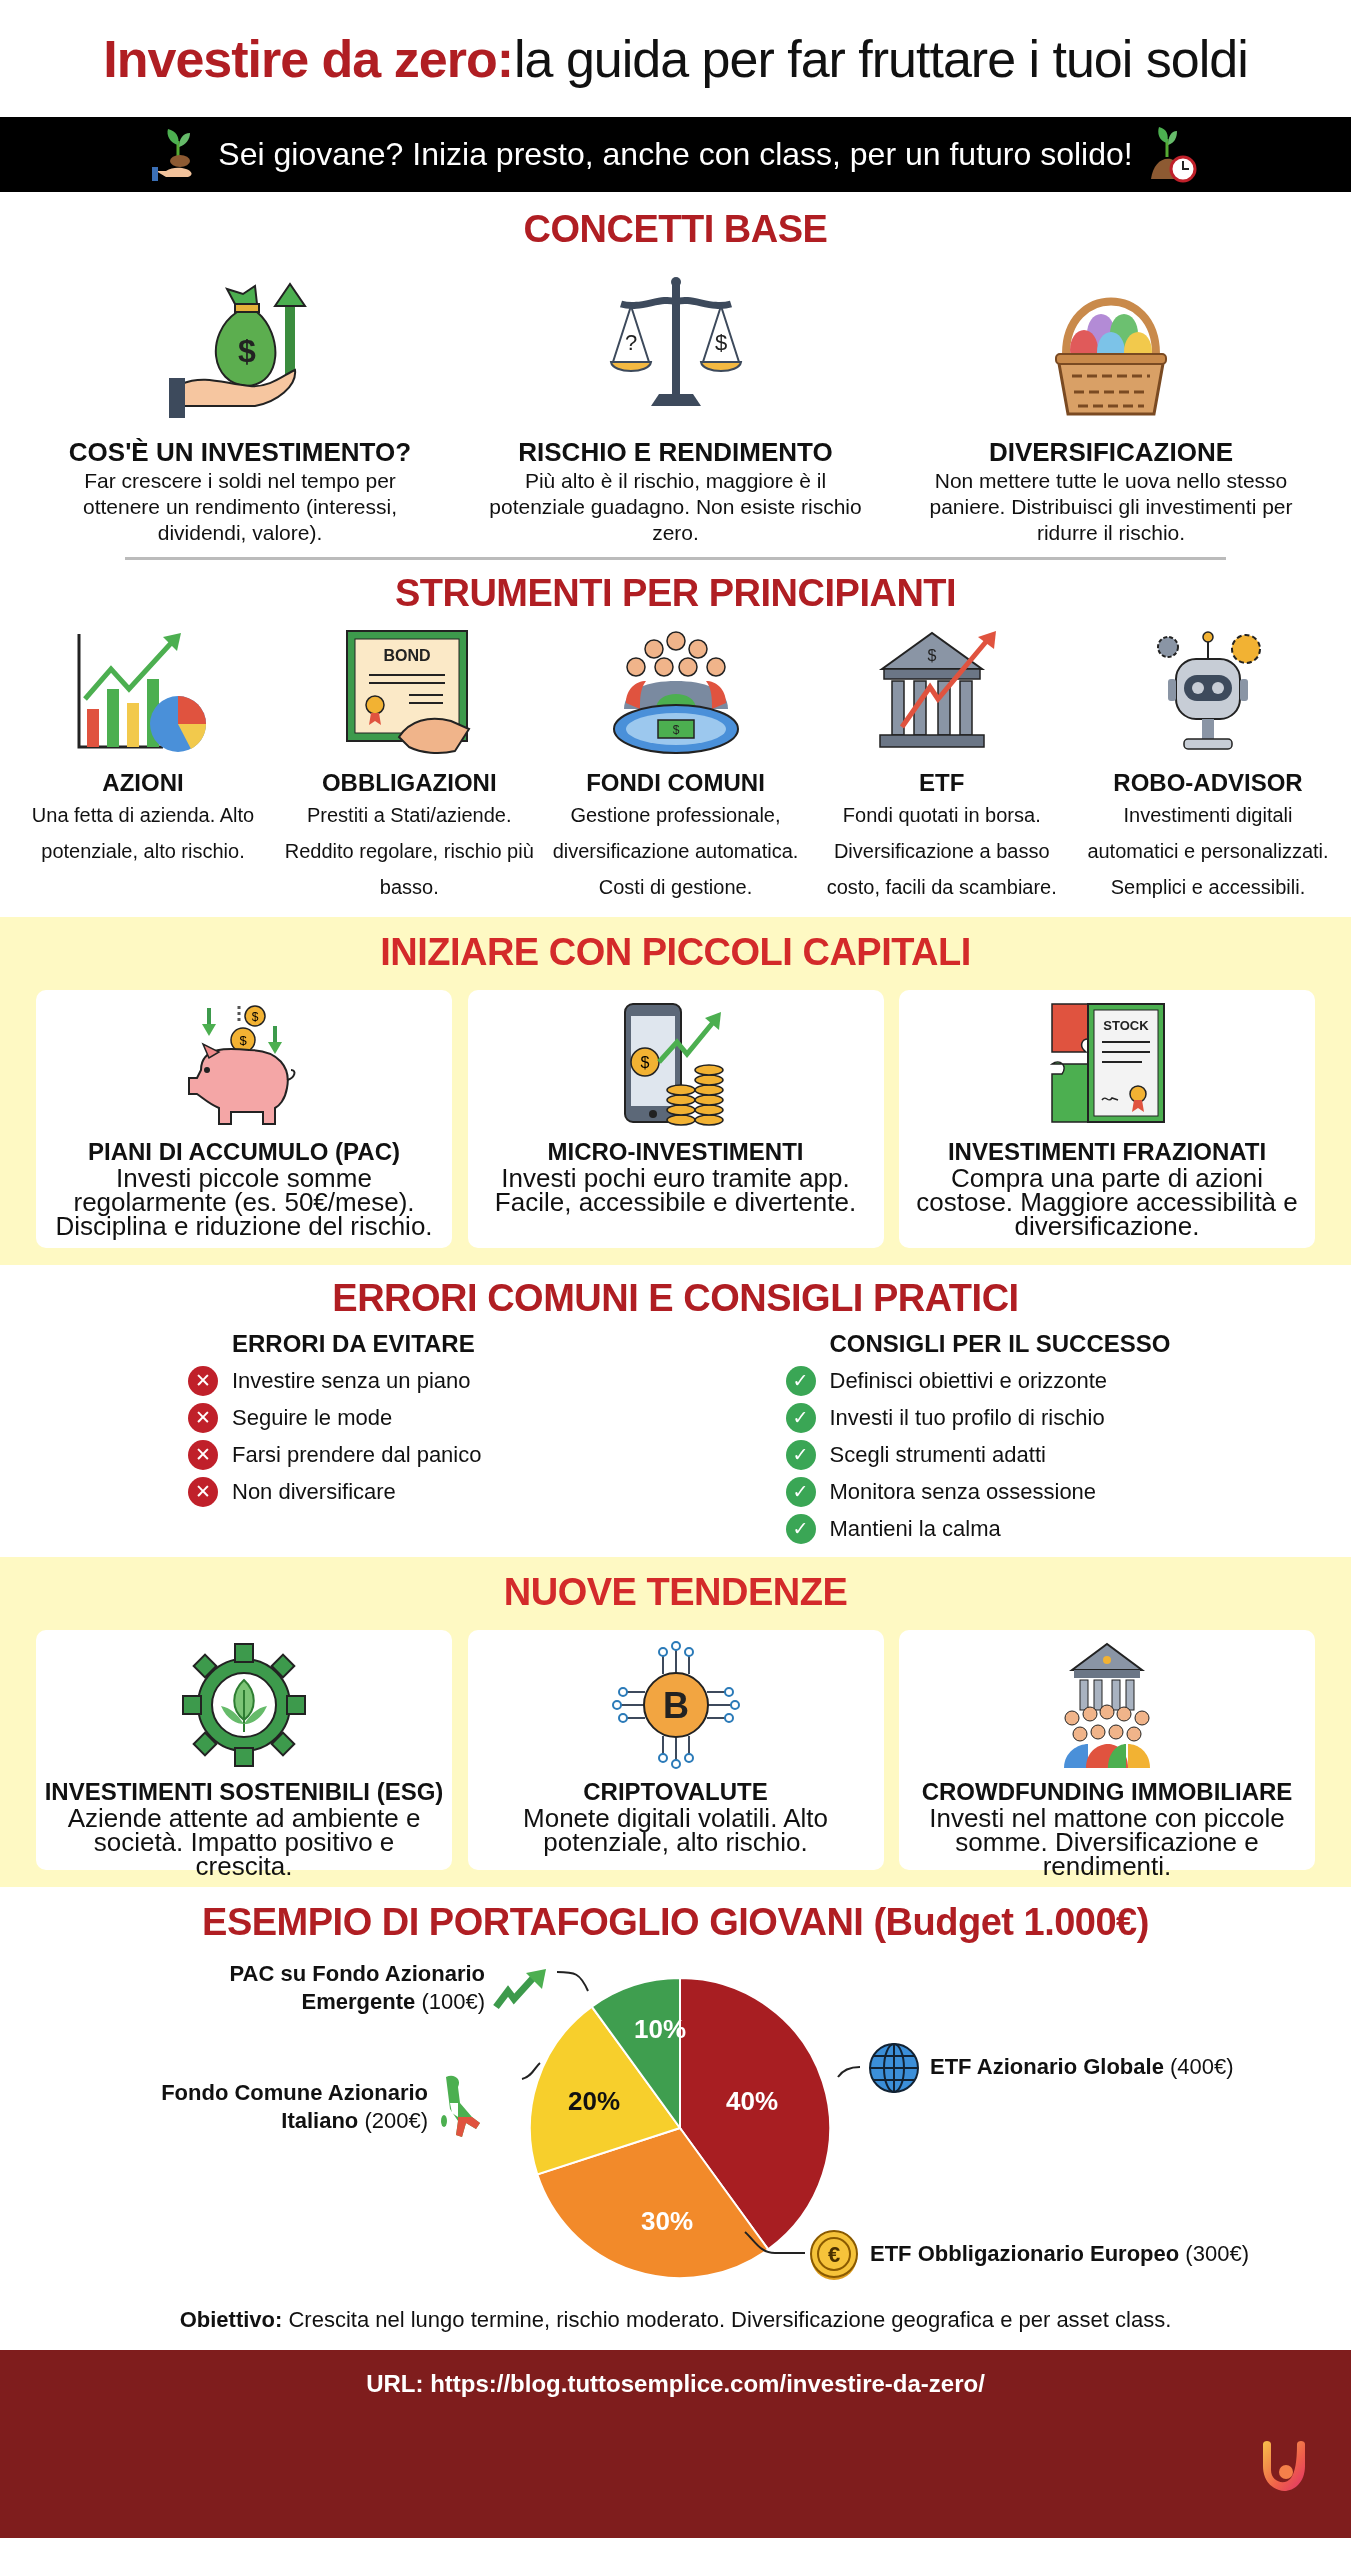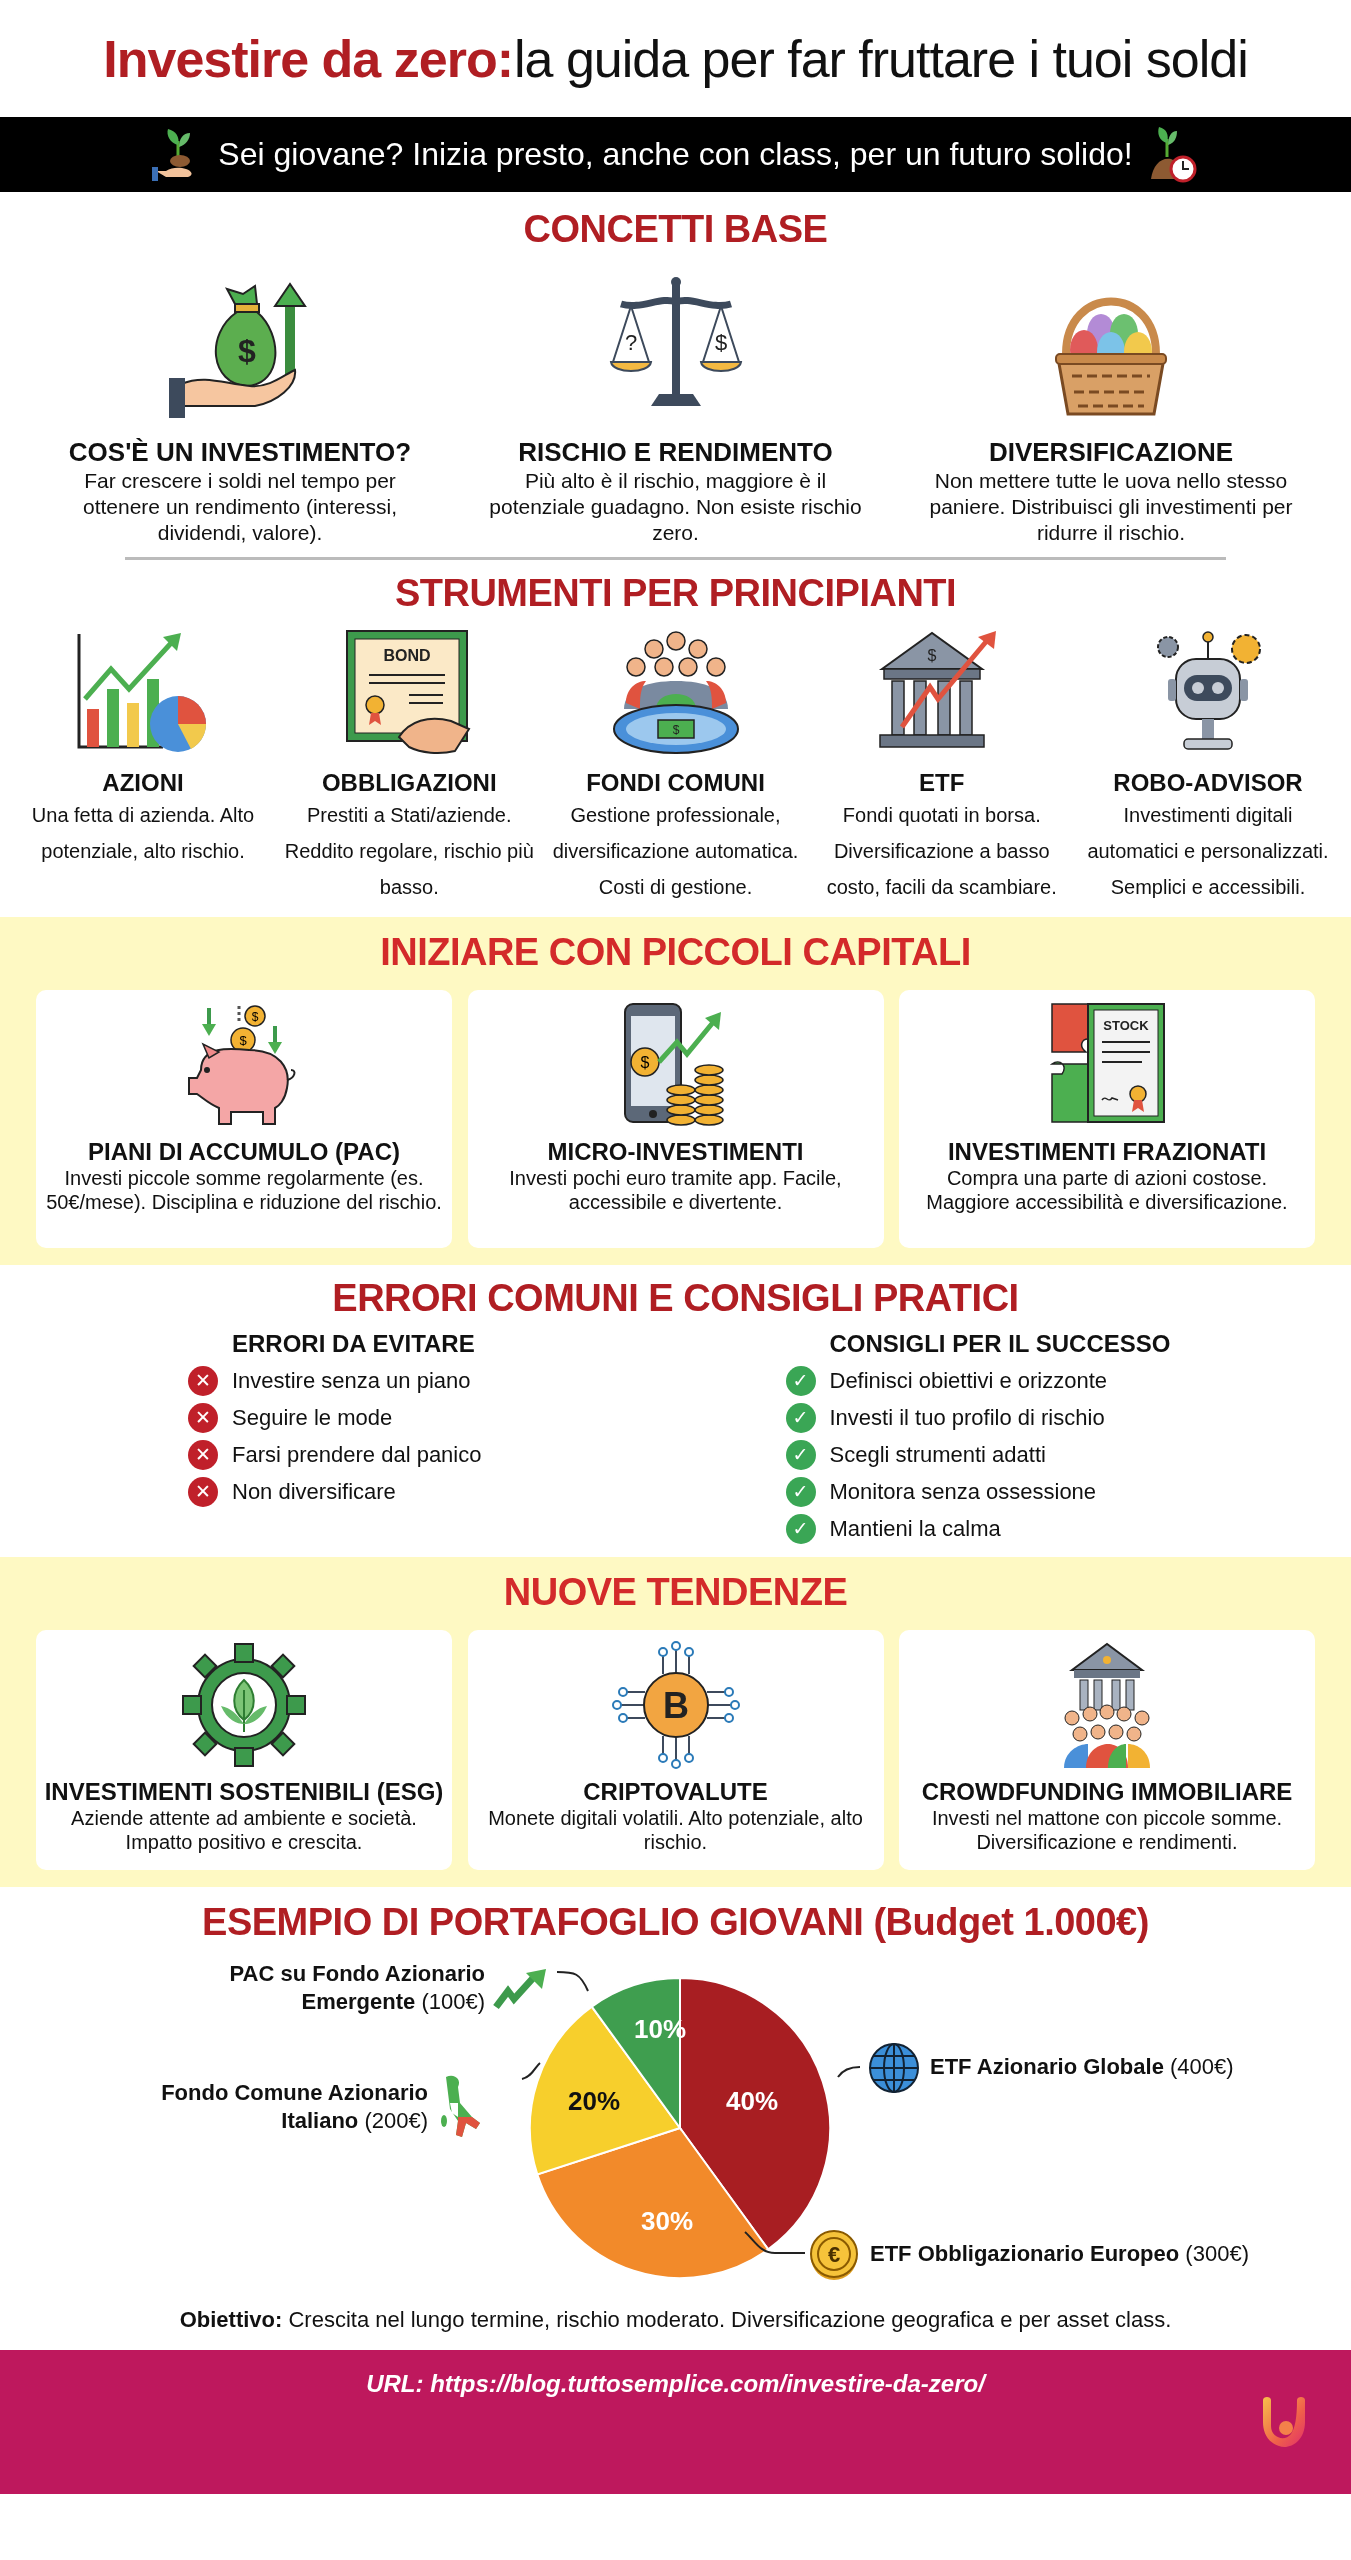--- a/index.html
+++ b/index.html
@@ -33,21 +33,21 @@
   .strumenti h3 { font-size: 24px; margin-top: 10px; }
   .strumenti p { font-size: 20px; line-height: 36px; }
 
   
   .dark { background: #fef9c3; padding: 14px 36px 0; }
   .dark .sec-title { color: #d32a2a; }
   .cards { display: flex; justify-content: space-between; margin-top: 16px; }
   .card { width: 416px; background: #fff; border-radius: 10px; text-align: center; padding: 10px 6px 6px; }
   .card .icon { height: 130px; display: flex; align-items: center; justify-content: center; }
   .card h3 { font-size: 24px; margin-top: 8px; }
-  .card p { font-size: 20px; line-height: 24px; }
+  .card p { font-size: 26px; line-height: 24px; }
   .piccoli { height: 348px; }
   .piccoli .card { height: 258px; }
   .tendenze { height: 330px; }
   .tendenze .card { height: 240px; }
 
   
   .errori { height: 292px; padding-top: 12px; }
   .errori .cols { display: flex; margin-top: 10px; }
   .errori .col { width: 50%; }
   .errori .col.left { padding-left: 188px; }
@@ -59,21 +59,21 @@
   .badge.ok { background: #3aa655; }
 
   
   .portfolio { height: 463px; position: relative; padding-top: 14px; }
   .pie { position: absolute; left: 530px; top: 91px; width: 300px; height: 300px; }
   .callout { position: absolute; font-size: 22px; font-weight: bold; line-height: 28px; }
   .callout span.amt { font-weight: normal; }
   .obiettivo { position: absolute; left: 0; right: 0; top: 420px; text-align: center; font-size: 22px; }
   .obiettivo b { font-weight: bold; }
 
-  .footer { background: #be185d; height: 144px; position: relative; font-style: italic; }
+  .footer { background: #7f1d1d; height: 188px; position: relative; }
   .footer .url { color: #fff; font-weight: bold; font-size: 24px; text-align: center; padding-top: 20px; }
   .footer .logo { position: absolute; right: 38px; bottom: 42px; width: 60px; height: 60px; }
 </style>
 </head>
 <body>
 
 <div class="page">
 
   <div class="title">
     <span class="accent">Investire da zero:</span>

